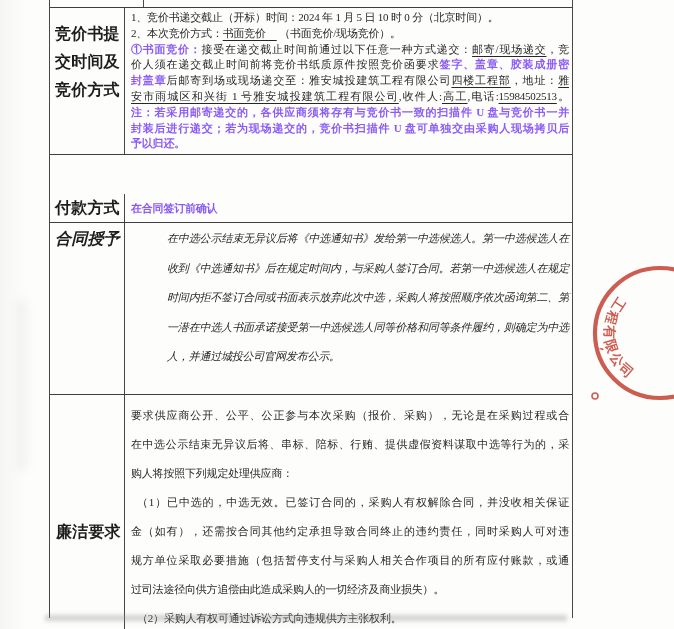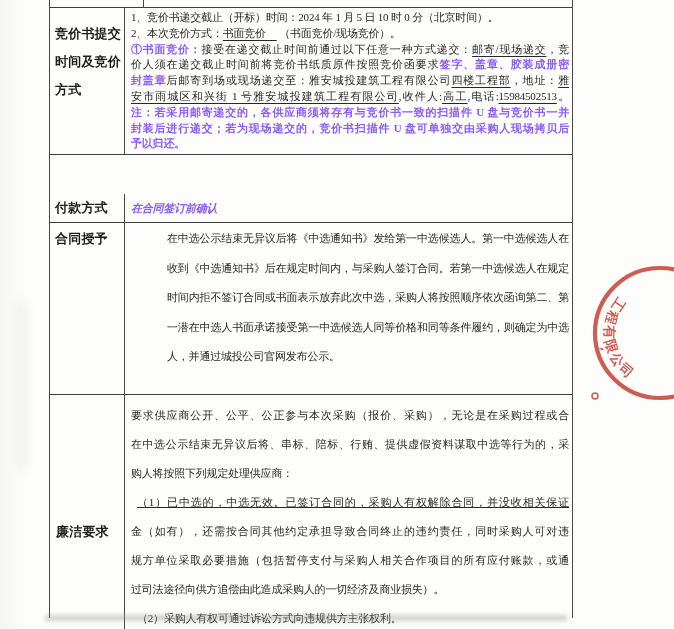--- a/index.html
+++ b/index.html
@@ -13,48 +13,48 @@
   .scan-table{
     position:absolute;left:49px;top:0;width:524px;height:618px;
     box-sizing:border-box;
     border-left:1px solid #474747;border-right:1px solid #474747;
   }
   .trow{position:relative;box-sizing:border-box;border-bottom:1px solid #3f3f3f;display:flex;}
   .sliver{height:8px;}
   .sliver .stub{position:absolute;left:93px;top:0;height:7px;width:0;border-left:1px solid #4a4a4a;}
   .r1{height:147px;}
   .r2{height:29px;margin-top:39px;}
-  .r3{height:172px;}
+  .r3{height:172px;font-style:italic;}
   .r4{height:262px;border-bottom:1px solid #333;}
   .hcell{
     box-sizing:border-box;width:75px;flex:0 0 75px;
     border-right:1px solid #454545;position:relative;
   }
   .hlabel{
-    font-weight:700;font-size:13px;color:#1d1d1d;
+    font-weight:700;font-size:16px;color:#1d1d1d;
     letter-spacing:0.2px;
   }
   .r1 .hlabel{margin:12px 0 0 5px;width:68px;line-height:28px;}
   .r2 .hlabel{margin:7px 0 0 5px;line-height:14px;}
   .r3 .hlabel{margin:8.5px 0 0 5px;line-height:14px;}
   .r4 .hlabel{margin:130px 0 0 6px;line-height:14px;}
   .ccell{
     box-sizing:border-box;flex:1 1 auto;overflow:visible;
     padding:0 3px 0 6px;position:relative;
   }
   .r1 .ccell{padding-top:2px;}
   .r2 .ccell{padding-top:7.5px;}
   .r3 .ccell{padding-top:1px;}
   .r4 .ccell{padding-top:5.5px;}
   .ln{
     font-size:11px;letter-spacing:-0.2px;color:#272727;
     white-space:normal;text-align:left;
   }
   .r1 .ccell .ln{line-height:15.8px;}
-  .r2 .ccell .ln{line-height:13px;font-style:italic;}
+  .r2 .ccell .ln{line-height:13px;}
   .r3 .ccell .ln{line-height:29.5px;margin-left:36px;}
   .r4 .ccell .ln{line-height:29px;}
   .ln.jst{text-align:justify;text-align-last:justify;}
   .ln .bold{font-weight:700;color:#8b5cf6;}
   .ln .ul{text-decoration:underline;text-underline-offset:2.5px;text-decoration-thickness:1px;}
   .r2 .ccell .ln{font-weight:700;color:#161616;}
   
   .seal{position:absolute;left:560px;top:240px;width:114px;height:180px;}
   
   .bshadow{
@@ -114,21 +114,21 @@
   </div>
 
   <div class="trow r4">
     <div class="hcell">
       <div class="hlabel">廉洁要求</div>
     </div>
     <div class="ccell">
         <div class="ln jst"><span>要求供应商公开、公平、公正参与本次采购（报价、采购），无论是在采购过程或合</span></div>
         <div class="ln jst"><span>在中选公示结束无异议后将、串标、陪标、行贿、提供虚假资料谋取中选等行为的，采</span></div>
         <div class="ln"><span>购人将按照下列规定处理供应商：</span></div>
-        <div class="ln jst" style="padding-left: 6px; text-decoration: underline;"><span>（1）已中选的，中选无效。已签订合同的，采购人有权解除合同，并没收相关保证</span></div>
+        <div class="ln jst" style="padding-left: 6px;"><span>（1）已中选的，中选无效。已签订合同的，采购人有权解除合同，并没收相关保证</span></div>
         <div class="ln jst"><span>金（如有），还需按合同其他约定承担导致合同终止的违约责任，同时采购人可对违</span></div>
         <div class="ln jst"><span>规方单位采取必要措施（包括暂停支付与采购人相关合作项目的所有应付账款，或通</span></div>
         <div class="ln"><span>过司法途径向供方追偿由此造成采购人的一切经济及商业损失）。</span></div>
         <div class="ln" style="padding-left: 6px;"><span>（2）采购人有权可通过诉讼方式向违规供方主张权利。</span></div>
         <div class="ln" style="padding-left: 6px;"><span>（3）采购人有权将违规单位列入采购人的黑名单三年。</span></div>
       </div>
   </div>
 </div>
 
 <svg class="seal" viewBox="560 240 114 180" aria-hidden="true">

